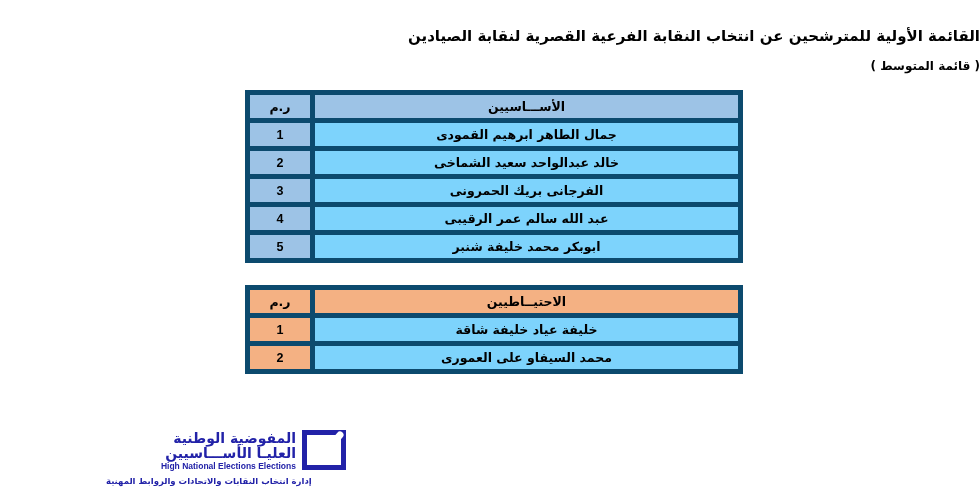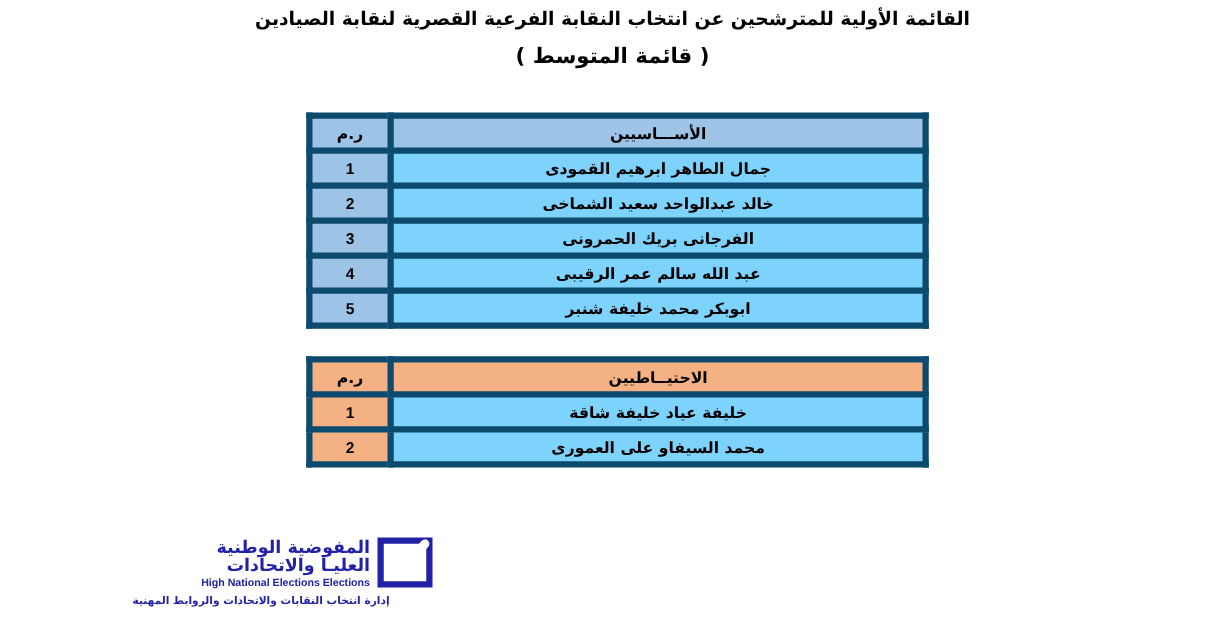--- a/index.html
+++ b/index.html
@@ -19,35 +19,34 @@
   .page {
     position: relative;
     width: 980px;
     height: 500px;
     box-sizing: border-box;
   }
 
   
   .title-block {
     position: absolute;
-    top: 4px;
+    top: 25px;
     left: 0;
     width: 980px;
-    text-align: center;
   }
   .title-line-1 {
     font-size: 15px;
     font-weight: bold;
     color: #000000;
     line-height: 22px;
     letter-spacing: 0px;
     white-space: nowrap;
   }
   .title-line-2 {
-    font-size: 17px;
+    font-size: 12px;
     font-weight: bold;
     color: #000000;
     line-height: 22px;
     margin-top: 8px;
     white-space: nowrap;
   }
 
   
   .tbl {
     position: absolute;
@@ -228,20 +227,20 @@
     <div class="logo-top">
       <span class="logo-mark">
         <svg viewBox="0 0 44 40" width="44" height="40" aria-hidden="true">
           <rect x="2" y="2" width="40" height="36" fill="none" stroke="#2222a8" stroke-width="6"></rect>
           <path d="M9 21 L17 29 L38 5" fill="none" stroke="#ffffff" stroke-width="7" stroke-linecap="round" stroke-linejoin="round"></path>
           <path d="M9 21 L17 29 L38 5" fill="none" stroke="#2222a8" stroke-width="0"></path>
         </svg>
       </span>
       <span class="logo-text-col">
         <span class="logo-ar-1">المفوضية الوطنية</span>
-        <span class="logo-ar-2">العليـا والاتحادات</span>
+        <span class="logo-ar-2">العليـا الأســـاسيين</span>
         <span class="logo-en">High National Elections Elections</span>
       </span>
     </div>
     <div class="logo-sub">إدارة انتخاب النقابات والاتحادات والروابط المهنية</div>
   </div>
 
 </div>
 
 </body></html>

